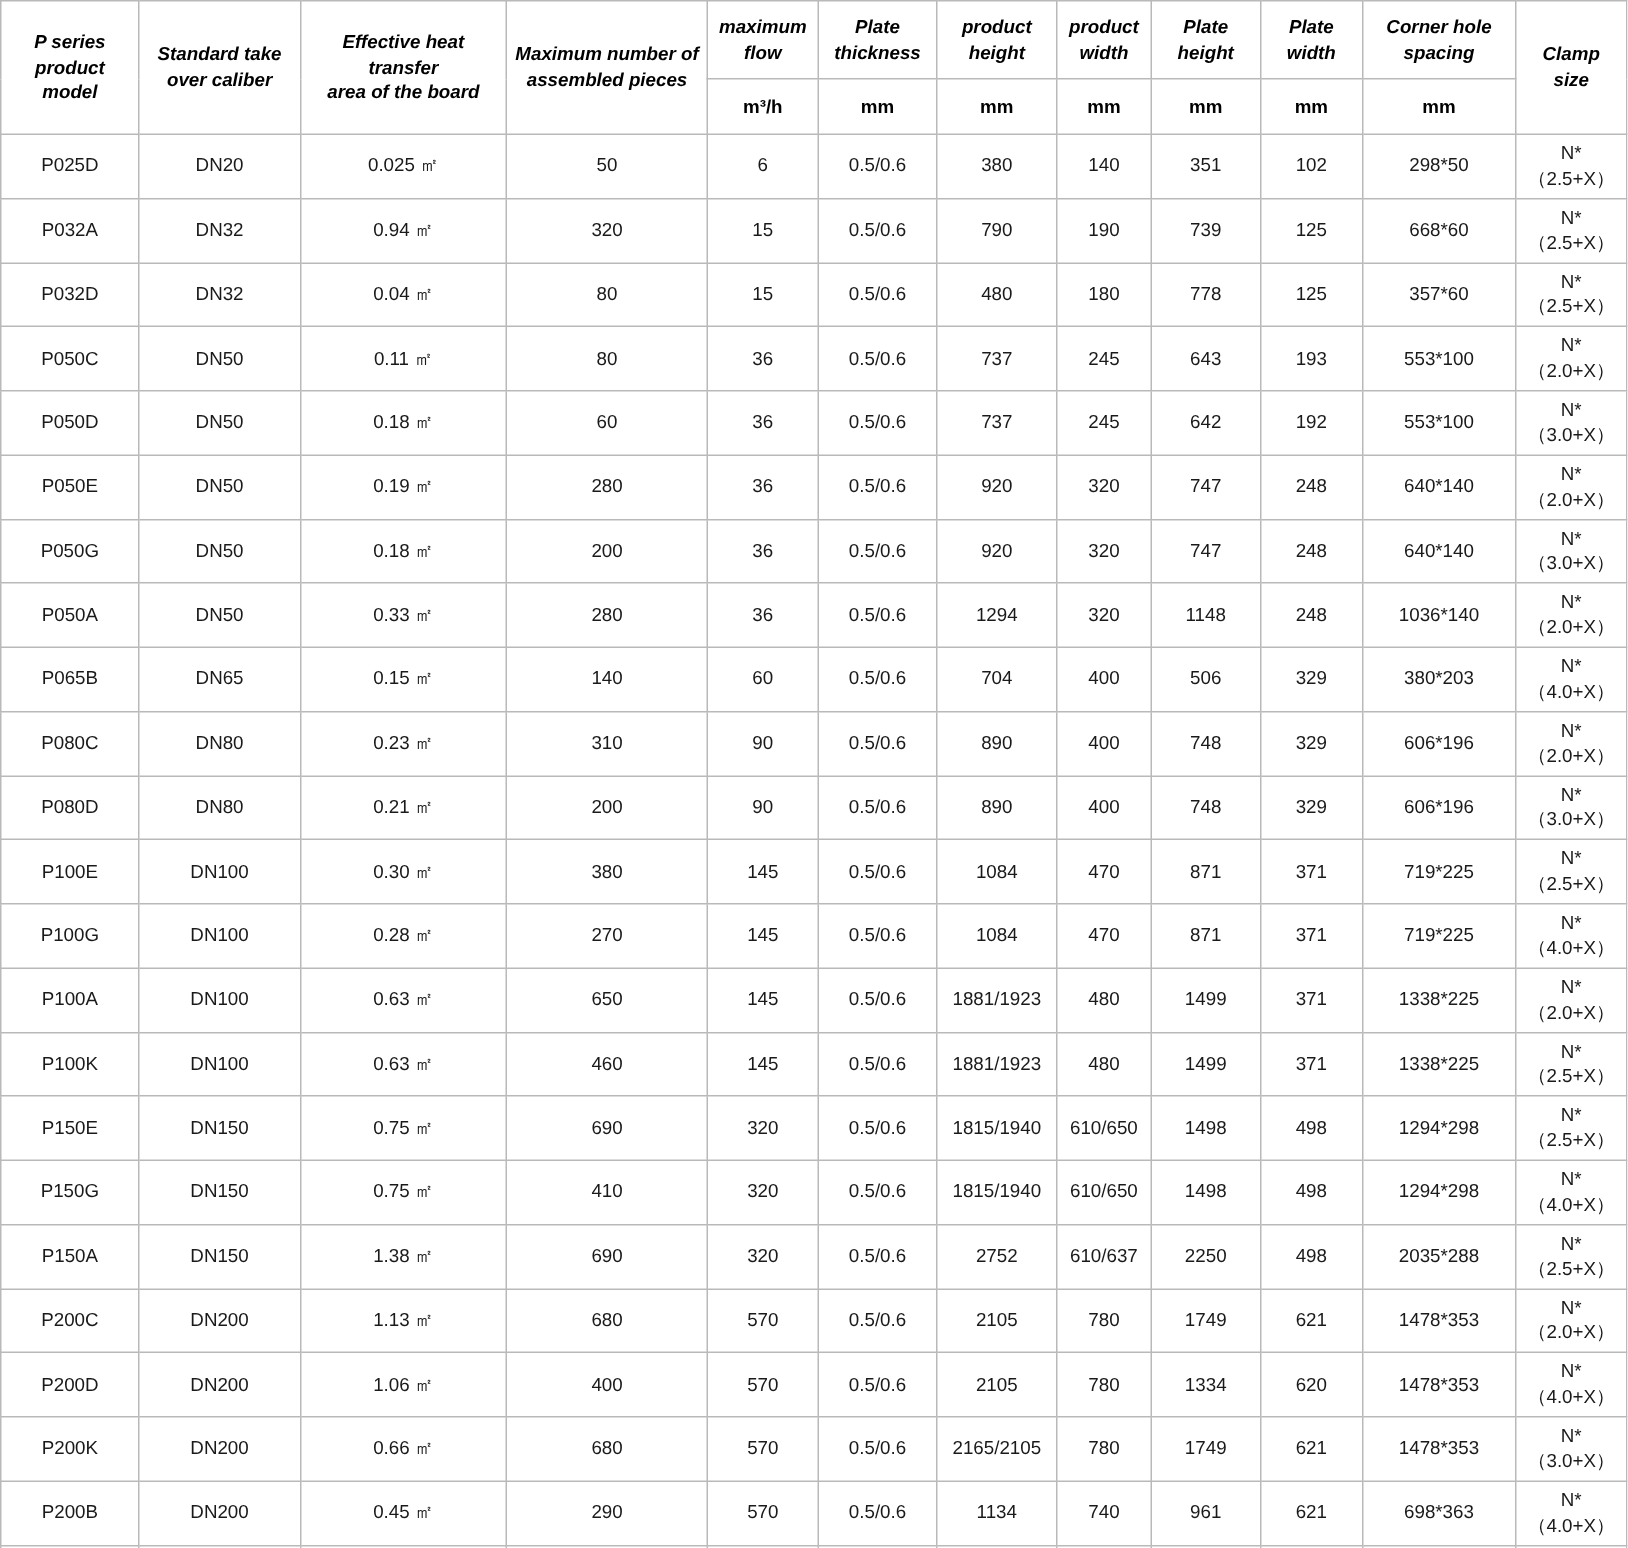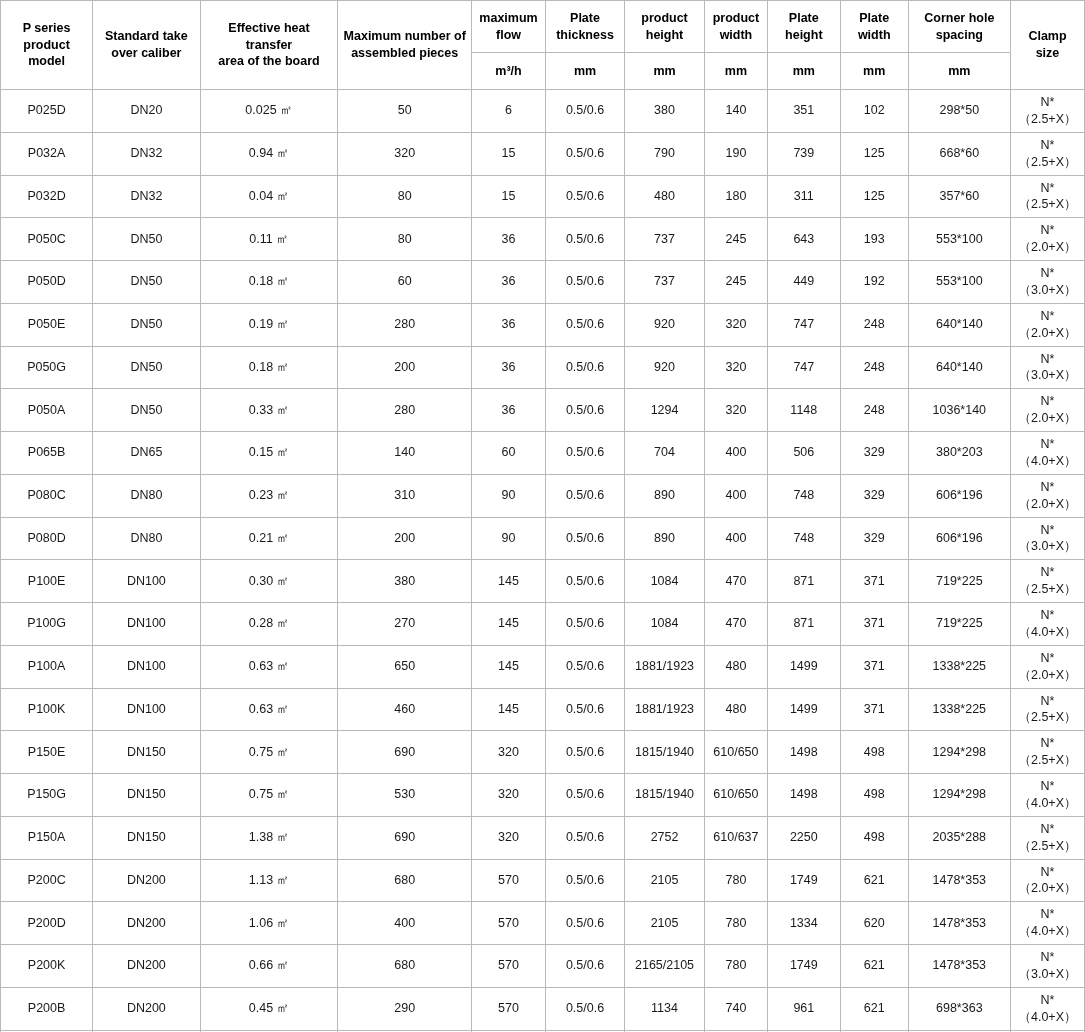--- a/index.html
+++ b/index.html
@@ -31,20 +31,21 @@
   }
   
   #spec-table thead td {
     font-weight: bold;
     font-size: 12.5px;
     color: #000000;
     padding: 5px 3px;
   }
   #spec-table thead .hdr-main {
     height: 52px;
+    font-style: italic;
   }
   #spec-table thead .hdr-unit td {
     height: 26px;
     font-weight: bold;
     margin-top: 33px;
   }
   #spec-table tbody tr {
     height: 30px;
     margin-top: 30px;
   }
@@ -138,21 +139,21 @@
       </tr>
       <tr>
         <td>P032D</td>
         <td>DN32</td>
         <td>0.04 ㎡</td>
         <td>80</td>
         <td>15</td>
         <td>0.5/0.6</td>
         <td>480</td>
         <td>180</td>
-        <td>311</td>
+        <td>778</td>
         <td>125</td>
         <td>357*60</td>
         <td>N*（2.5+X）</td>
       </tr>
       <tr>
         <td>P050C</td>
         <td>DN50</td>
         <td>0.11 ㎡</td>
         <td>80</td>
         <td>36</td>
@@ -166,21 +167,21 @@
       </tr>
       <tr>
         <td>P050D</td>
         <td>DN50</td>
         <td>0.18 ㎡</td>
         <td>60</td>
         <td>36</td>
         <td>0.5/0.6</td>
         <td>737</td>
         <td>245</td>
-        <td>449</td>
+        <td>642</td>
         <td>192</td>
         <td>553*100</td>
         <td>N*（3.0+X）</td>
       </tr>
       <tr>
         <td>P050E</td>
         <td>DN50</td>
         <td>0.19 ㎡</td>
         <td>280</td>
         <td>36</td>
@@ -329,21 +330,21 @@
         <td>610/650</td>
         <td>1498</td>
         <td>498</td>
         <td>1294*298</td>
         <td>N*（2.5+X）</td>
       </tr>
       <tr>
         <td>P150G</td>
         <td>DN150</td>
         <td>0.75 ㎡</td>
-        <td>530</td>
+        <td>410</td>
         <td>320</td>
         <td>0.5/0.6</td>
         <td>1815/1940</td>
         <td>610/650</td>
         <td>1498</td>
         <td>498</td>
         <td>1294*298</td>
         <td>N*（4.0+X）</td>
       </tr>
       <tr>

